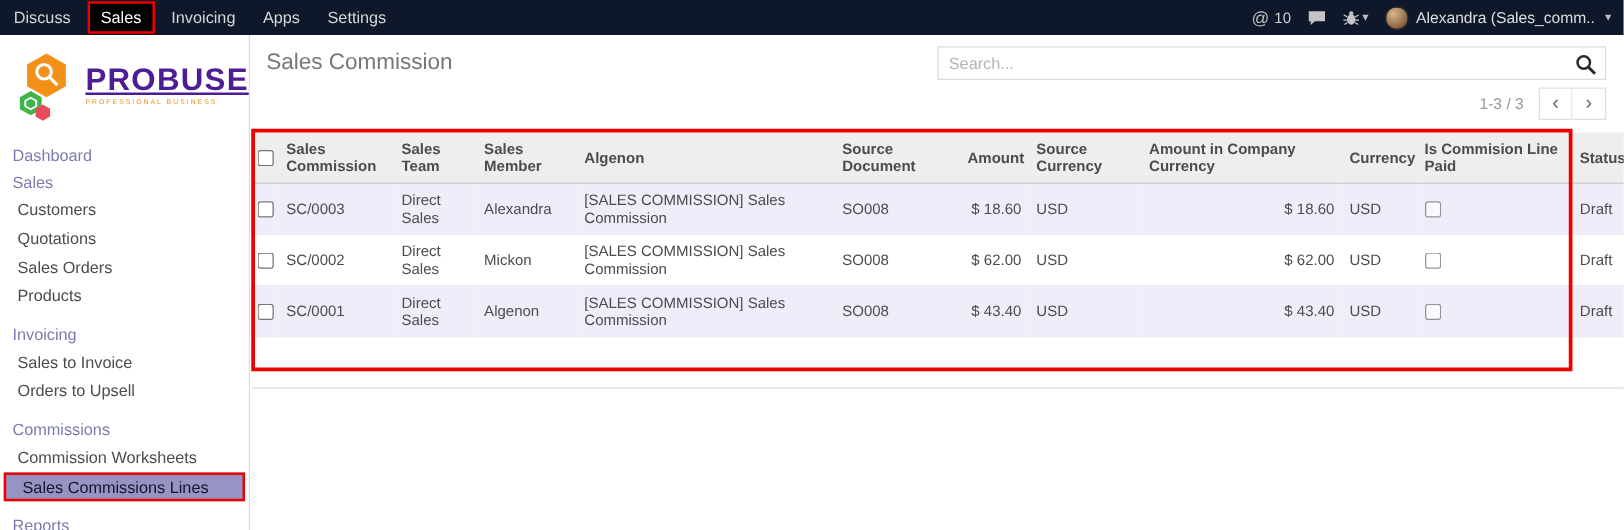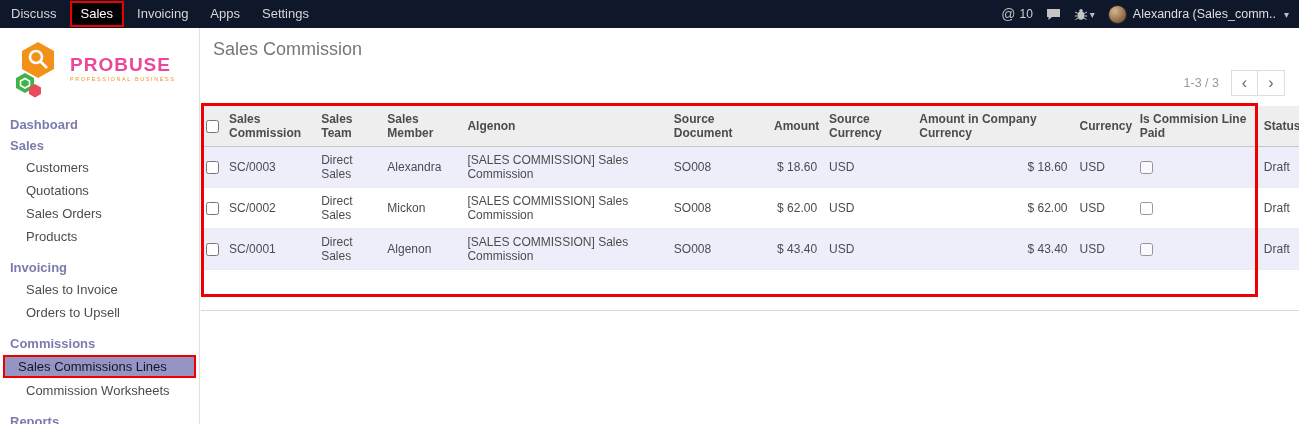--- a/index.html
+++ b/index.html
@@ -31,27 +31,27 @@
   }
   .tb-user { display:flex; align-items:center; gap:6px; cursor:pointer; color:#dedede; font-size:12.5px; white-space:nowrap; }
 
   
   .sidebar {
     position:absolute; top:28px; left:0; width:200px; bottom:0;
     background:#fff; border-right:1px solid #e0e0e0; z-index:10;
   }
   .brand { padding:12px 0 6px 12px; display:flex; align-items:center; gap:6px; }
   .brand-text { line-height:1; }
-  .brand-name { color:#ec4899; font-weight:bold; font-size:19px; letter-spacing:1px; }
+  .brand-name { color:#4c1d95; font-weight:bold; font-size:25px; letter-spacing:1px;text-decoration:underline; }
   .brand-tagline { color:#f29018; font-size:5.5px; letter-spacing:1.6px; margin-top:3px; }
   .nav { margin-top:10px; font-size:13px; }
-  .nav-heading { color:#7c7bad; font-weight:bold; padding:3px 0 3px 10px; margin-top:9px; cursor:pointer; }
+  .nav-heading { color:#7c7bad; font-weight:normal; padding:3px 0 3px 10px; margin-top:9px; cursor:pointer; }
   .nav-heading:first-child { margin-top:0; }
   .nav-heading + .nav-heading { margin-top:0; }
-  .nav-item { color:#4c4c4c; padding:4px 0 4px 26px; cursor:pointer; white-space:nowrap; }
+  .nav-item { color:#4c4c4c; padding:4px 0 4px 14px; cursor:pointer; white-space:nowrap; }
   .nav-item.active {
     background:#9594c3; color:#14142e;
     border:2px solid #ee0000; margin:1px 3px; padding:2px 0 2px 13px;
   }
 
   
   .content { position:absolute; left:201px; top:28px; right:0; bottom:0; background:#fff; }
   .page-title { position:absolute; left:12px; top:11px; font-size:18px; color:#777; }
   .searchbox {
     position:absolute; right:14px; top:9px; width:535px; height:27px;
@@ -153,30 +153,39 @@
     <div class="nav-heading">Dashboard</div>
     <div class="nav-heading">Sales</div>
     <div class="nav-item">Customers</div>
     <div class="nav-item">Quotations</div>
     <div class="nav-item">Sales Orders</div>
     <div class="nav-item">Products</div>
     <div class="nav-heading">Invoicing</div>
     <div class="nav-item">Sales to Invoice</div>
     <div class="nav-item">Orders to Upsell</div>
     <div class="nav-heading">Commissions</div>
+    <div class="nav-item">Commission Worksheets</div>
     <div class="nav-item active">Sales Commissions Lines</div>
-    <div class="nav-item">Commission Worksheets</div>
     <div class="nav-heading">Reports</div>
 
   </div>
 </div>
 
 <div class="content">
   <div class="page-title">Sales Commission</div>
 
+  <div class="searchbox">
+    <input type="text" placeholder="Search..." style="">
+    <span class="search-glass">
+      <svg width="17" height="17" viewBox="0 0 17 17">
+        <circle cx="7" cy="7" r="5" fill="none" stroke="#2a2a2a" stroke-width="2"></circle>
+        <line x1="11" y1="11" x2="16" y2="16" stroke="#2a2a2a" stroke-width="2.4"></line>
+      </svg>
+    </span>
+  </div>
 
   <div class="pager">
     <span class="pager-range">1-3 / 3</span>
     <span class="pager-btn">‹</span>
     <span class="pager-btn">›</span>
   </div>
 
   <div class="listview">
     <table class="o-list">
       <colgroup>

